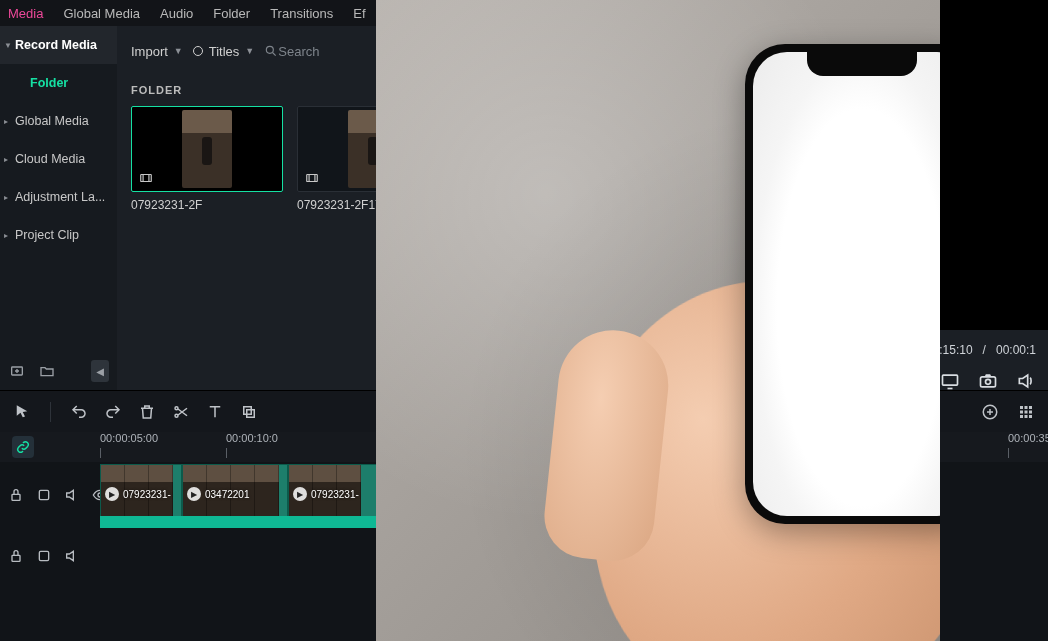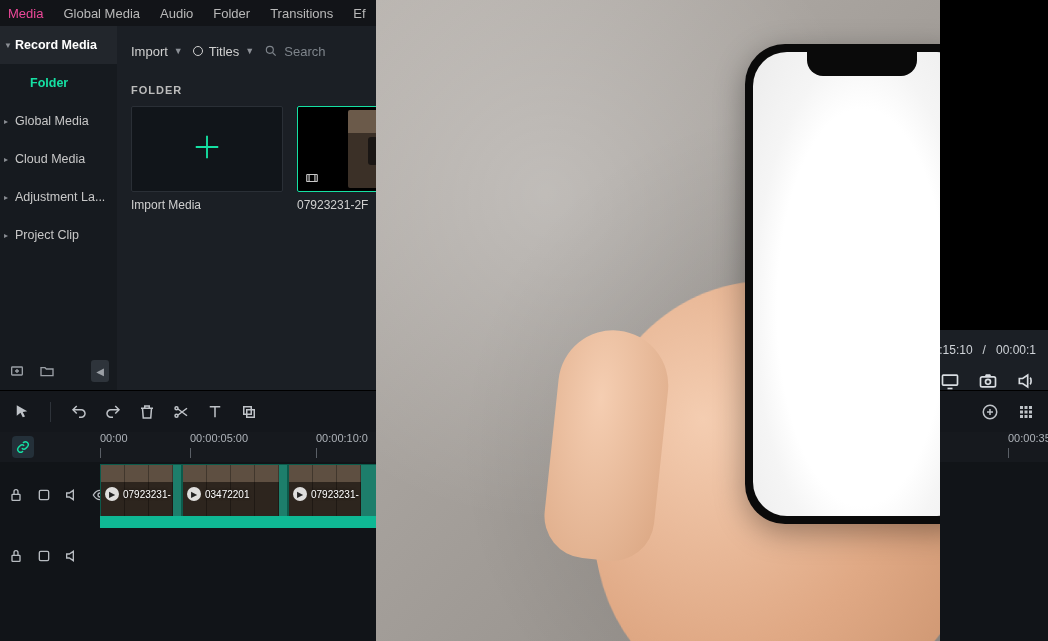--- a/index.html
+++ b/index.html
@@ -21,21 +21,21 @@
   .sb-ico { width:18px; height:18px; color:#9ba0a6; display:flex; align-items:center; justify-content:center;}
   .sb-ico svg{width:16px;height:16px;}
   .collapse-btn { margin-left:auto; width:18px; height:22px; background:#2e343b; border-radius:3px; display:flex; align-items:center; justify-content:center; color:#9ba0a6; font-size:10px;}
 
   
   .media-panel { flex:1; background:#1b1f25; padding:10px 14px 0 14px; position:relative; }
   .mp-toolbar { display:flex; align-items:center; gap:10px; height:30px; }
   .mp-btn { display:flex; align-items:center; gap:6px; font-size:13px; color:#d0d0d0; cursor:pointer; }
   .mp-btn .chev-d { font-size:9px; color:#8c9096; }
   .rec-dot{ width:10px;height:10px;border:1.5px solid #d0d0d0;border-radius:50%; display:inline-block;}
-  .search { display:flex; align-items:center; gap:6px; color:#7e848b; font-size:13px; }
+  .search { display:flex; align-items:center; gap:0; color:#7e848b; font-size:13px; }
   .search svg{width:14px;height:14px;}
   .mp-heading { font-size:11px; letter-spacing:1px; color:#bcbcbc; margin:18px 0 10px 0; font-weight:600;}
   .grid { display:flex; flex-wrap:wrap; gap:14px; }
   .card { width:152px; }
   .thumb { width:152px; height:86px; background:#11151a; border:1px solid #2a2f36; border-radius:2px; position:relative; display:flex; align-items:center; justify-content:center; overflow:hidden;}
   .thumb.import { }
   .plus { color:#15e0a3; }
   .plus svg{width:30px;height:30px;}
   .thumb .vid-ico { position:absolute; left:6px; bottom:6px; width:16px; height:14px; color:#c8c8c8; }
   .thumb .dur { position:absolute; top:6px; right:6px; font-size:10px; color:#d8d8d8; }
@@ -168,28 +168,20 @@
             <circle cx="10" cy="10" r="6"></circle>
             <path d="M20 20l-5-5"></path>
           </svg>
         <span>Search</span>
       </div>
     </div>
 
     <div class="mp-heading">FOLDER</div>
 
     <div class="grid">
-      <div class="card">
-        <div class="thumb import">
-          <span class="plus"><svg viewBox="0 0 24 24" fill="none" stroke="currentColor" stroke-width="1.5">
-                <path d="M12 3v18M3 12h18"></path>
-              </svg></span>
-        </div>
-        <div class="card-label">Import Media</div>
-      </div>
 
       <div class="card">
         <div class="thumb sel black">
           <div class="clipimg"></div>
           <svg class="vid-ico" viewBox="0 0 24 24" fill="none" stroke="currentColor" stroke-width="2">
               <rect x="3" y="6" width="18" height="12" rx="1"></rect>
               <path d="M7 6v12M17 6v12"></path>
             </svg>
         </div>
         <div class="card-label">07923231-2F</div>
@@ -318,23 +310,20 @@
 </div>
 
 <div class="ruler">
   <div class="linkbox">
       <svg width="14" height="14" viewBox="0 0 24 24" fill="none" stroke="currentColor" stroke-width="2.5">
         <path d="M10 14a5 5 0 007 0l3-3a5 5 0 00-7-7l-1 1"></path>
         <path d="M14 10a5 5 0 00-7 0l-3 3a5 5 0 007 7l1-1"></path>
       </svg>
     </div>
   <div class="tick-group">
-    <div class="major" style="width:90px">
-        <span>00:00</span>
-      </div>
     <div class="major">
         <span>00:00:05:00</span>
       </div>
     <div class="major">
         <span>00:00:10:0</span>
       </div>
     <div class="major" style="position:absolute;right:40px;width:auto">
         <span>00:00:35:00</span>
       </div>
   </div>

